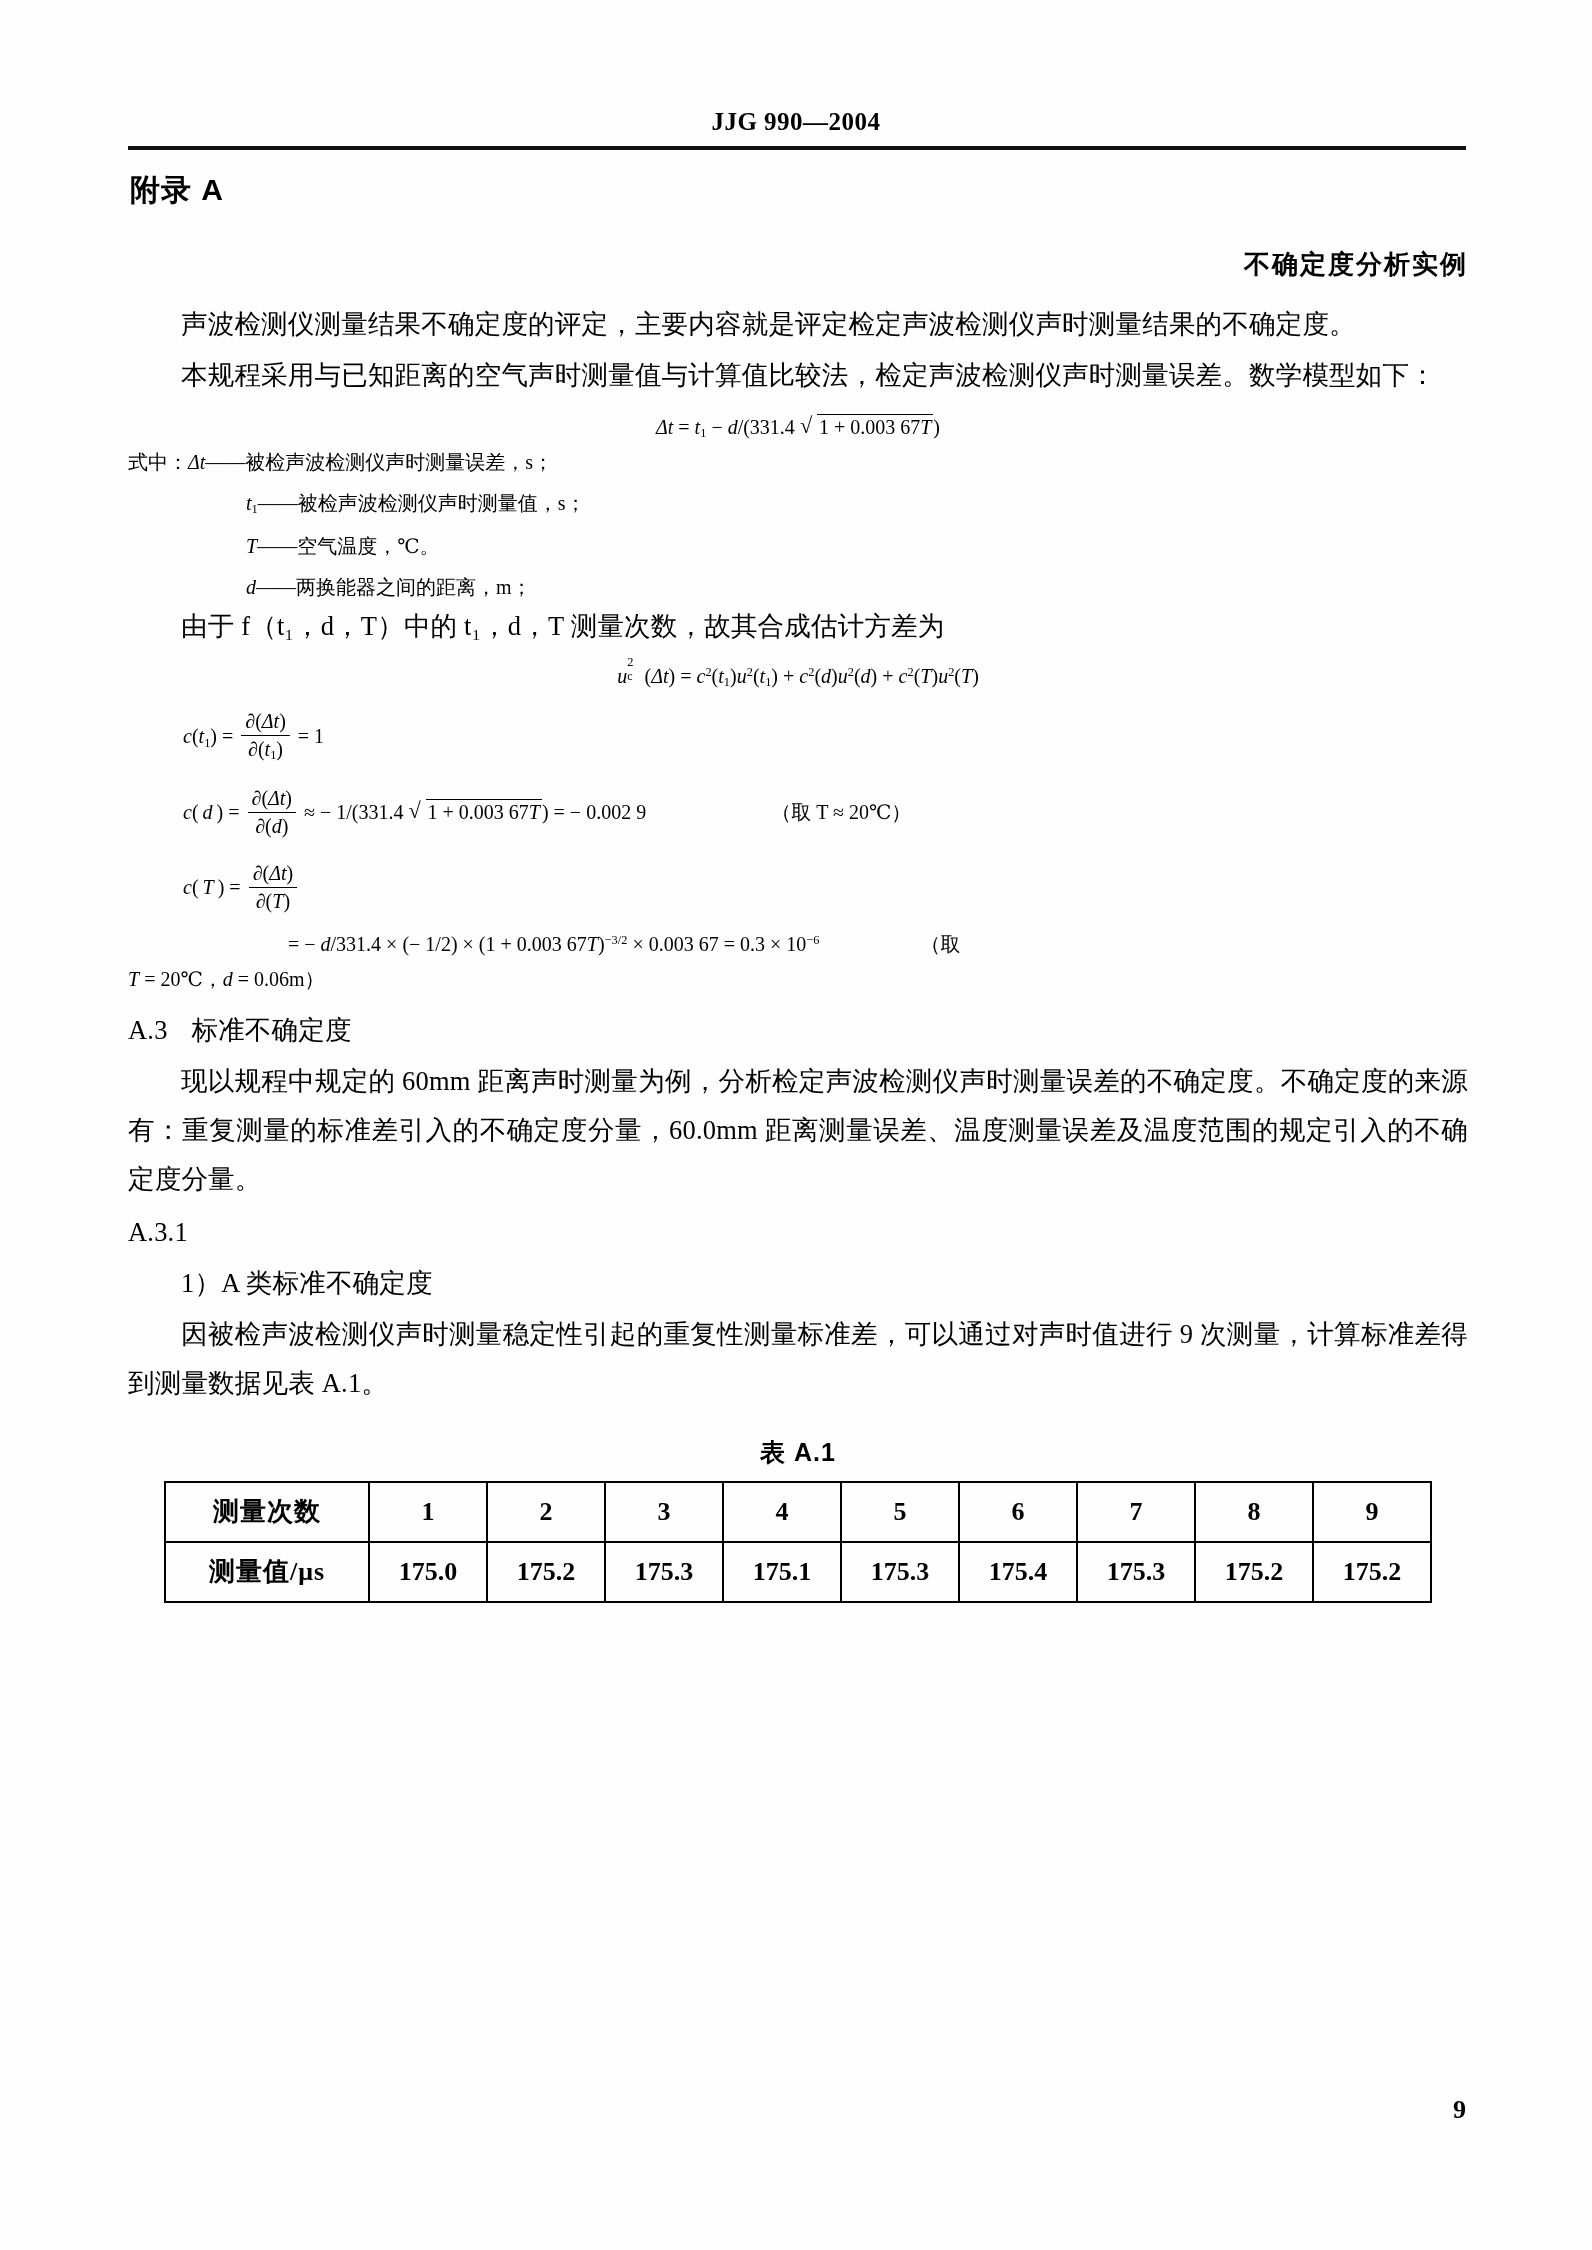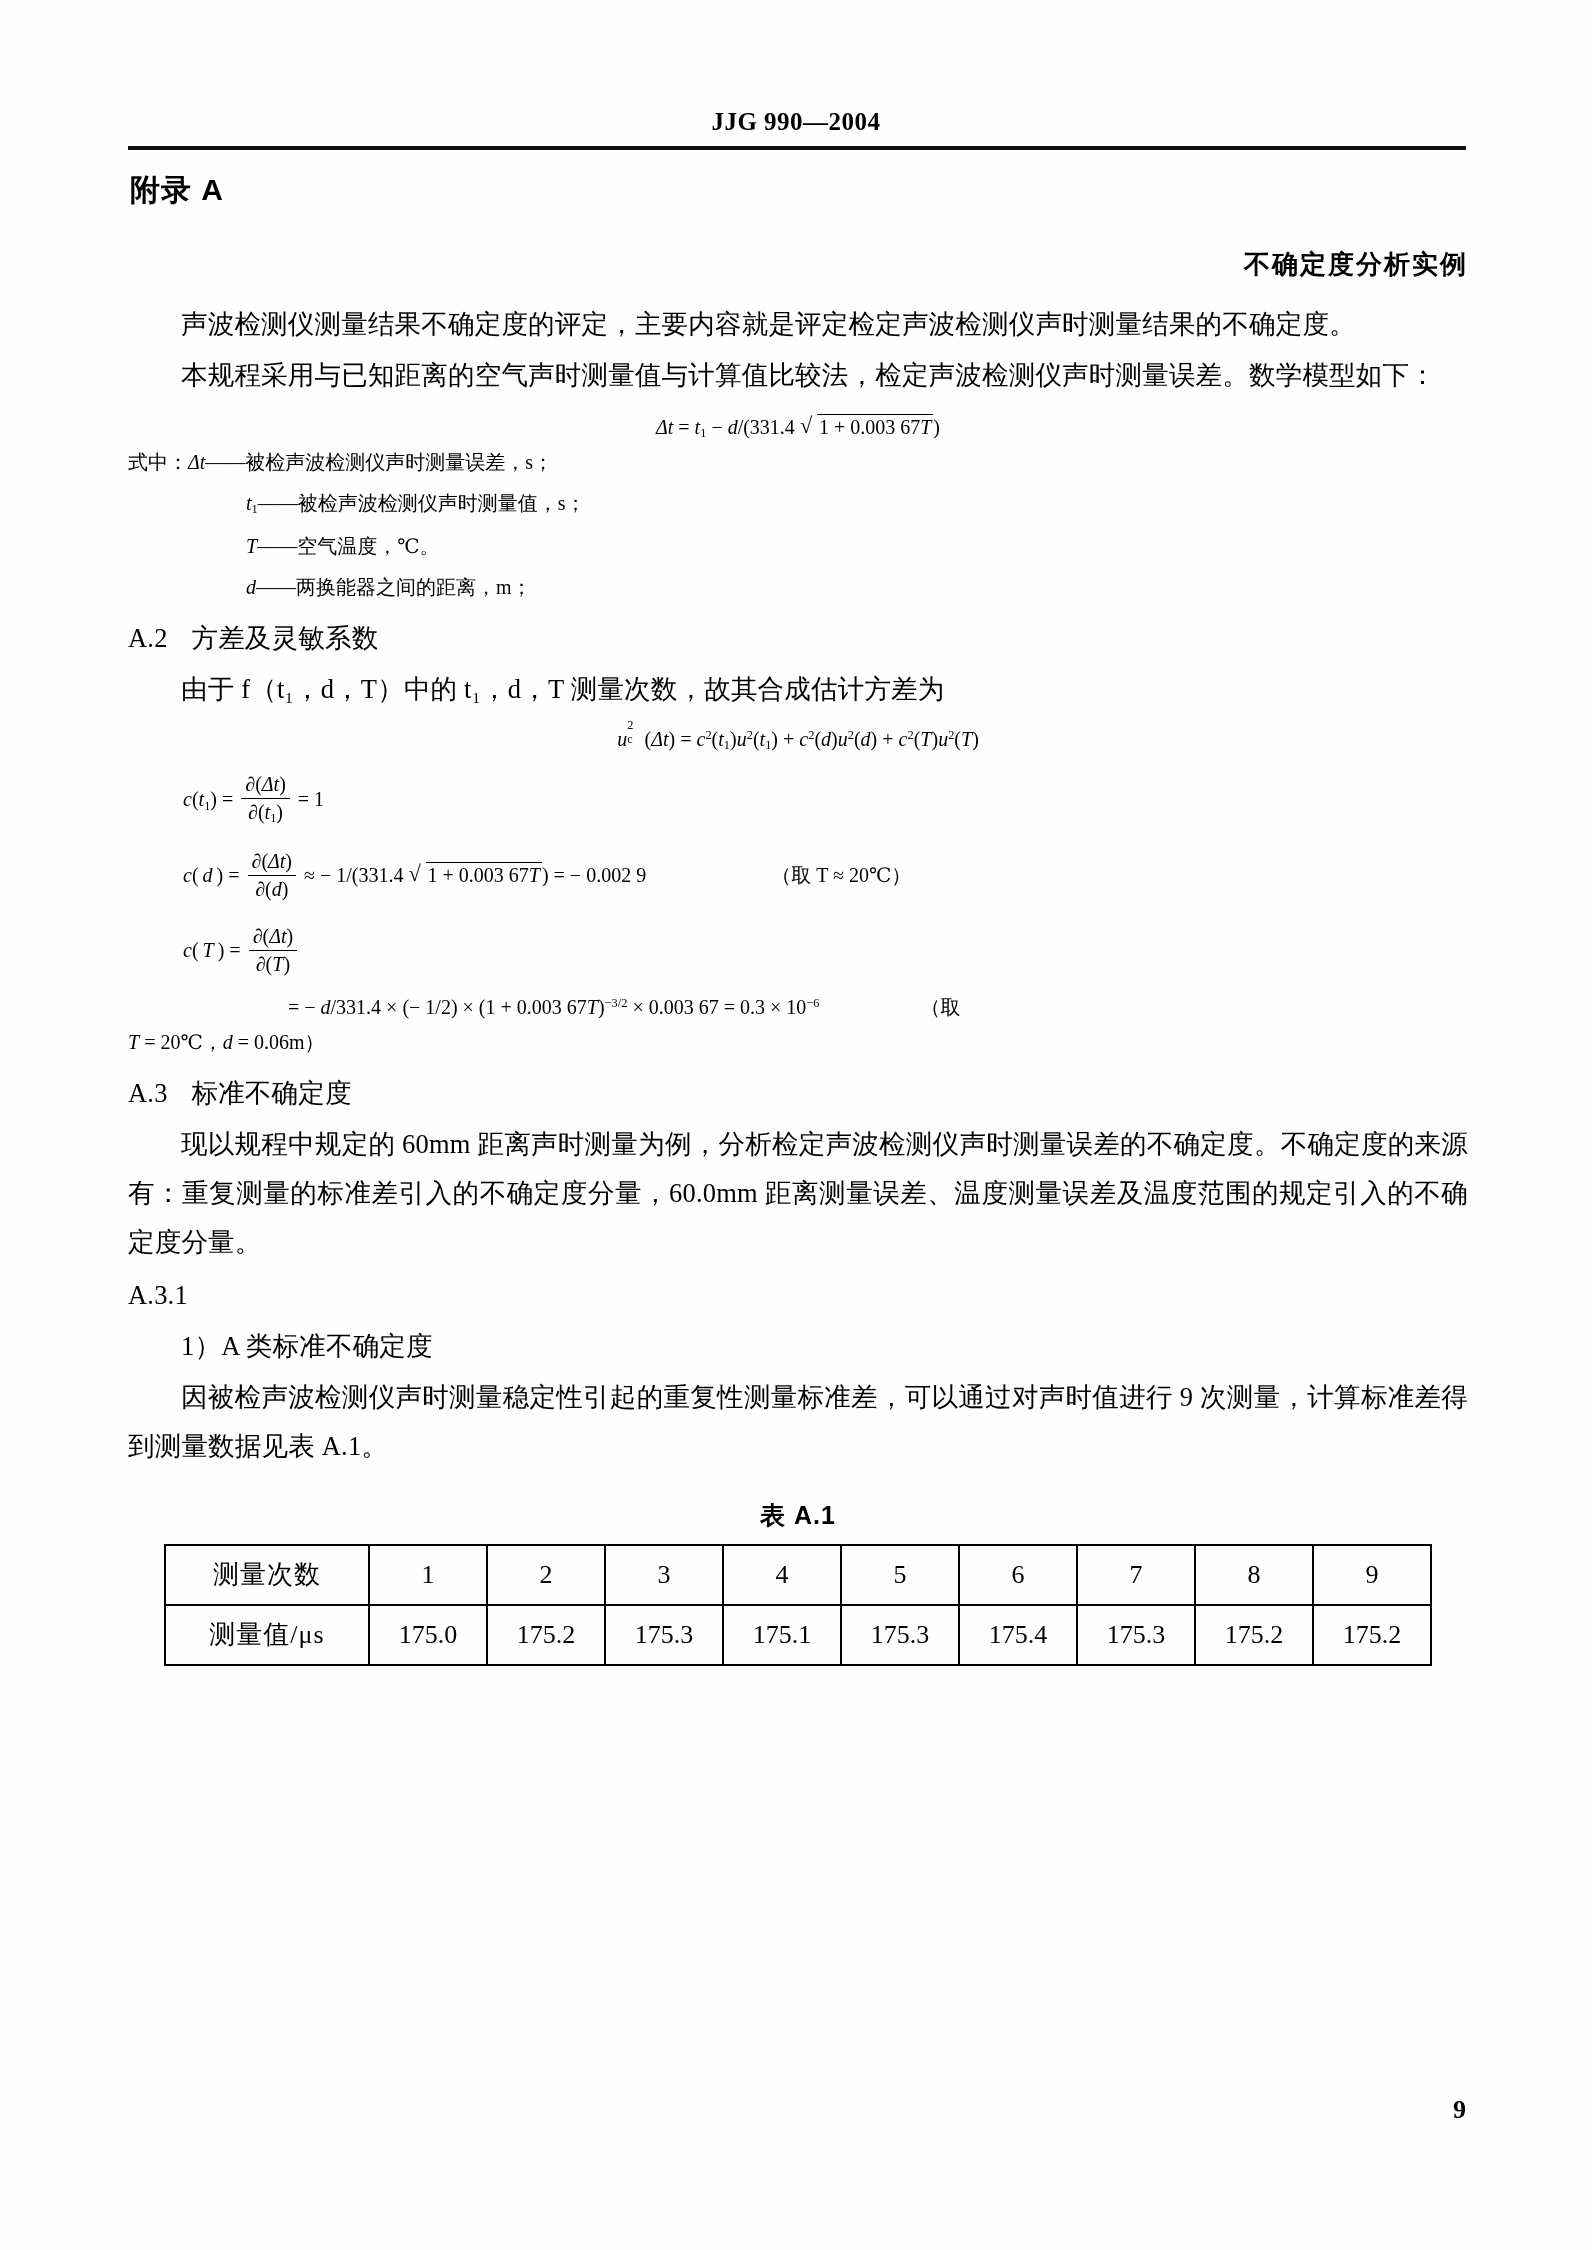--- a/index.html
+++ b/index.html
@@ -182,20 +182,21 @@
     font-weight: bold;
     font-family: "Liberation Sans", sans-serif;
     margin: 28px 0 12px 0;
     letter-spacing: 1px;
   }
   table.meas {
     border-collapse: collapse;
     width: 1230px;
     margin: 0 auto;
     table-layout: fixed;
+    font-weight: bold;
   }
   table.meas td {
     border: 2px solid #000;
     height: 56px;
     text-align: center;
     vertical-align: middle;
     font-size: 26px;
     font-family: "Liberation Serif", "DejaVu Serif", serif;
   }
   table.meas td.rowhead {
@@ -243,23 +244,20 @@
     <div class="math" style="margin-top:16px; margin-left:118px;">
       <span class="mi">t</span><sub class="s">1</sub><span>——被检声波检测仪声时测量值，s；</span>
     </div>
     <div class="math" style="margin-top:16px; margin-left:118px;">
       <span class="mi">T</span><span>——空气温度，℃。</span>
     </div>
     <div class="math" style="margin-top:16px; margin-left:118px;">
       <span class="mi">d</span><span>——两换能器之间的距离，m；</span>
     </div>
 
-    <h3 class="sec" style="margin-top:14px;">
-      <span class="secnum">A.2</span><span>方差及灵敏系数</span>
-    </h3>
     <p class="sub">由于 f（t₁，d，T）中的 t₁，d，T 测量次数，故其合成估计方差为</p>
 
     <div class="math eq-center" style="margin-top:12px;">
       <span class="mi">u</span><span class="supsub"><span class="sp">2</span><span class="sb">c</span></span>&nbsp;(<span class="mi">Δt</span>) = <span class="mi">c</span><sup class="s">2</sup>(<span class="mi">t</span><sub class="s">1</sub>)<span class="mi">u</span><sup class="s">2</sup>(<span class="mi">t</span><sub class="s">1</sub>) + <span class="mi">c</span><sup class="s">2</sup>(<span class="mi">d</span>)<span class="mi">u</span><sup class="s">2</sup>(<span class="mi">d</span>) + <span class="mi">c</span><sup class="s">2</sup>(<span class="mi">T</span>)<span class="mi">u</span><sup class="s">2</sup>(<span class="mi">T</span>)
     </div>
 
 
     <div class="math eq-indent" style="margin-top:20px;">
       <span class="mi">c</span>(<span class="mi">t</span><sub class="s">1</sub>) =
       <span class="frac">

